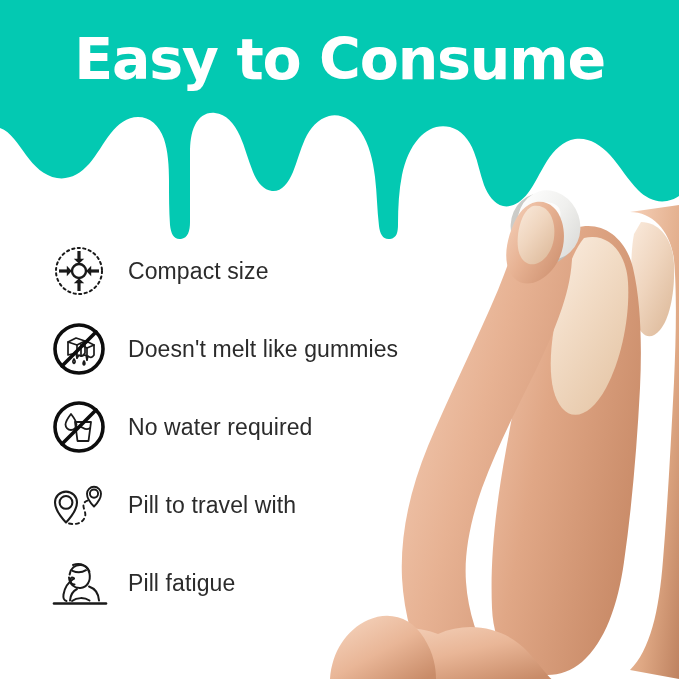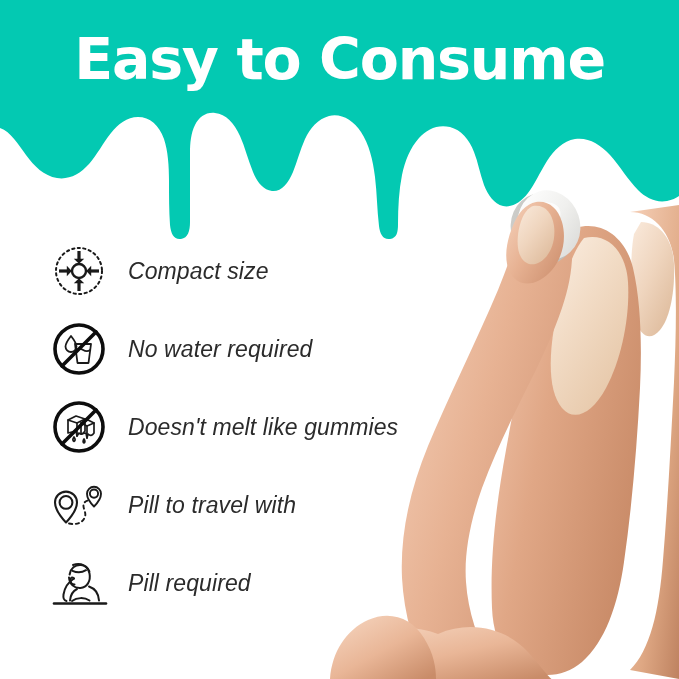--- a/index.html
+++ b/index.html
@@ -54,21 +54,20 @@
     pointer-events: none;
   }
   .photo svg { display: block; }
 
   
   .features {
     position: absolute;
     left: 48px;
     top: 232px;
     width: 420px;
-    font-style: italic;
   }
   .feature {
     display: flex;
     align-items: center;
     height: 78px;
   }
   .feature .ico {
     width: 62px;
     min-width: 62px;
     height: 62px;
@@ -274,56 +273,56 @@
             <path d="M39.2,21.8 L39.2,32.2 L34.2,27 Z"></path>
           </g>
         </svg>
       </span>
       <span class="lbl">Compact size</span>
     </div>
 
     <div class="feature">
       <span class="ico">
         <svg width="54" height="54" viewBox="0 0 54 54" xmlns="http://www.w3.org/2000/svg">
-          <g fill="none" stroke="#1A1A1A" stroke-width="1.8" stroke-linejoin="round" stroke-linecap="round">
-
-            <path d="M23,22 L39,22 L36.5,41 L25.5,41 Z"></path>
-            <path d="M23.8,28 C26,26.6 29,26.6 31.2,28 C33.4,29.4 36,29.4 38.2,28"></path>
-
-            <path d="M19,14 C19,14 13.5,21 13.5,24.6 C13.5,27.6 15.9,30 19,30
-                     C22.1,30 24.5,27.6 24.5,24.6 C24.5,21 19,14 19,14 Z"></path>
-          </g>
-          <circle cx="27" cy="27" r="24" fill="none" stroke="#0D0D0D" stroke-width="3.6"></circle>
-          <line x1="10" y1="44" x2="44" y2="10" stroke="#0D0D0D" stroke-width="3.6" stroke-linecap="round"></line>
-        </svg>
-      </span>
-      <span class="lbl">No water required</span>
-    </div>
-
-    <div class="feature">
-      <span class="ico">
-        <svg width="54" height="54" viewBox="0 0 54 54" xmlns="http://www.w3.org/2000/svg">
           <g fill="none" stroke="#1A1A1A" stroke-width="1.7" stroke-linejoin="round" stroke-linecap="round">
 
             <path d="M16,20 L24,16 L33,19 L33,31 C31,34 29,35 27,33 L25,36 L24,31 L16,33 Z"></path>
             <path d="M16,20 L25,23 L33,19"></path>
             <path d="M25,23 L25,36"></path>
 
             <path d="M29,23 L36,20 L42,23 L42,33 C40,36 38,36 36,34 L35,38 L34,33 L29,34 Z"></path>
             <path d="M29,23 L35,26 L42,23"></path>
             <path d="M35,26 L35,38"></path>
 
             <path d="M22,37 C20.5,39 20.5,41 22,41.5 C23.5,41 23.5,39 22,37 Z"></path>
             <path d="M32,39 C30.8,41 30.8,42.6 32,43 C33.2,42.6 33.2,41 32,39 Z"></path>
           </g>
           <circle cx="27" cy="27" r="24" fill="none" stroke="#0D0D0D" stroke-width="3.6"></circle>
           <line x1="10" y1="44" x2="44" y2="10" stroke="#0D0D0D" stroke-width="3.6" stroke-linecap="round"></line>
         </svg>
       </span>
       <span class="lbl">Doesn't melt like gummies</span>
+    </div>
+
+    <div class="feature">
+      <span class="ico">
+        <svg width="54" height="54" viewBox="0 0 54 54" xmlns="http://www.w3.org/2000/svg">
+          <g fill="none" stroke="#1A1A1A" stroke-width="1.8" stroke-linejoin="round" stroke-linecap="round">
+
+            <path d="M23,22 L39,22 L36.5,41 L25.5,41 Z"></path>
+            <path d="M23.8,28 C26,26.6 29,26.6 31.2,28 C33.4,29.4 36,29.4 38.2,28"></path>
+
+            <path d="M19,14 C19,14 13.5,21 13.5,24.6 C13.5,27.6 15.9,30 19,30
+                     C22.1,30 24.5,27.6 24.5,24.6 C24.5,21 19,14 19,14 Z"></path>
+          </g>
+          <circle cx="27" cy="27" r="24" fill="none" stroke="#0D0D0D" stroke-width="3.6"></circle>
+          <line x1="10" y1="44" x2="44" y2="10" stroke="#0D0D0D" stroke-width="3.6" stroke-linecap="round"></line>
+        </svg>
+      </span>
+      <span class="lbl">No water required</span>
     </div>
 
     <div class="feature">
       <span class="ico">
         <svg width="58" height="54" viewBox="0 0 58 54" xmlns="http://www.w3.org/2000/svg">
           <g fill="none" stroke="#1A1A1A" stroke-linejoin="round" stroke-linecap="round">
 
             <path d="M16,20.5 C16,13.8 10.6,8.4 4,8.4 C-2.6,8.4 -8,13.8 -8,20.5" transform="translate(12,8)" stroke-width="2" opacity="0"></path>
             <path d="M16,44.5 C16,44.5 27,33.6 27,24.6 C27,18.5 22.1,13.6 16,13.6
                      C9.9,13.6 5,18.5 5,24.6 C5,33.6 16,44.5 16,44.5 Z" stroke-width="2.1"></path>
@@ -358,17 +357,17 @@
             <path d="M26,22.5 C20.5,26 16.5,32 15.5,38.5 C15,42 16,44.5 18.5,45"></path>
 
             <path d="M24,45 C29,41.5 36,41 41.5,44.5"></path>
 
             <path d="M26,22.5 C24,20.5 22.5,21.5 22.5,24 C22.5,26.5 24,28.5 26.5,28.5"></path>
           </g>
 
           <line x1="6" y1="47.5" x2="58" y2="47.5" stroke="#1A1A1A" stroke-width="2.6" stroke-linecap="round"></line>
         </svg>
       </span>
-      <span class="lbl">Pill required</span>
+      <span class="lbl">Pill fatigue</span>
     </div>
 
   </div>
 </div>
 
 </body></html>

